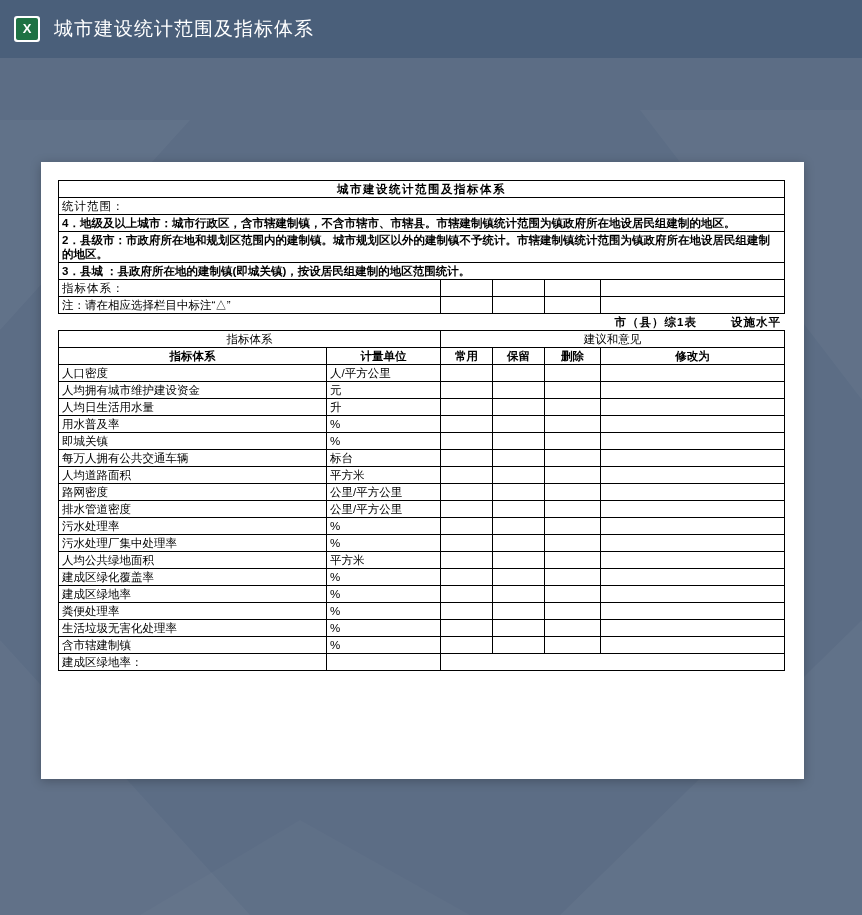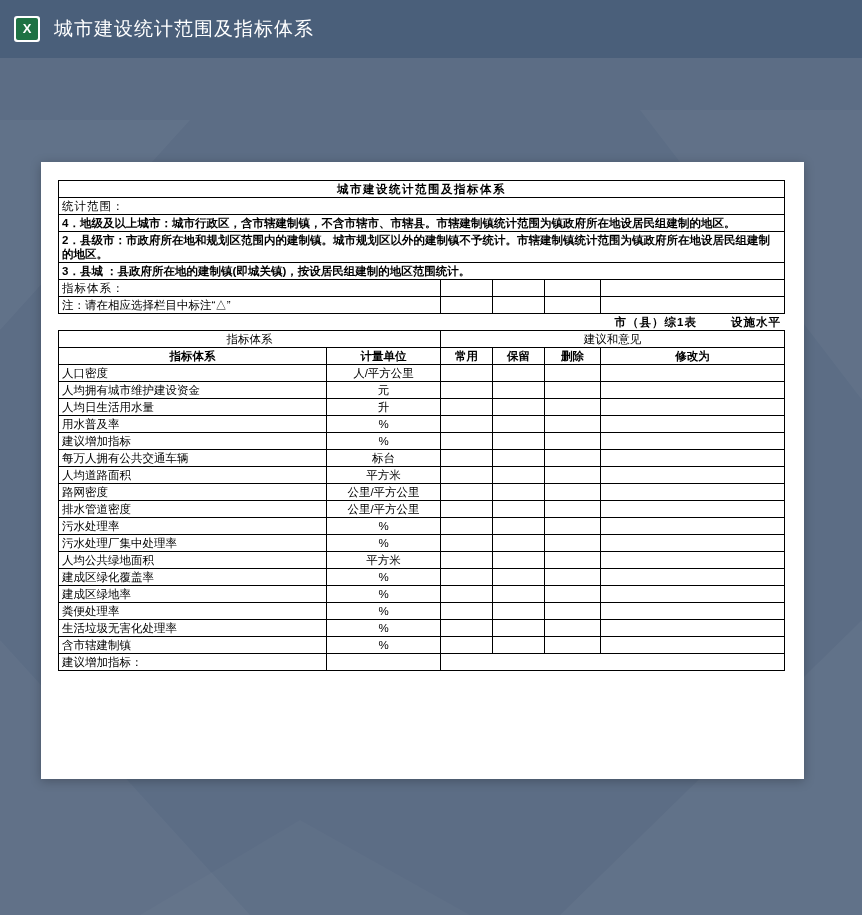--- a/index.html
+++ b/index.html
@@ -123,21 +123,21 @@
     font-size: 13px;
     height: 21px;
   }
   .sub-hdr {
     text-align: center;
     font-weight: bold;
     font-size: 11.5px;
     height: 18px;
   }
   .cell-name { padding-left: 4px; font-size: 11.5px; }
-  .cell-unit { text-align: center; font-size: 11px; }
+  .cell-unit { text-align: left; font-size: 11px; }
   .cell-empty { }
   .suggest-cell { vertical-align: top; padding: 2px 4px; font-size: 11px; }
   .tall { height: 62px; }
 
   
   table.doc { border: 1px solid #000; }
 </style>
 </head>
 <body>
 
@@ -264,21 +264,21 @@
       </tr>
       <tr>
         <td class="cell-name">用水普及率</td>
         <td class="cell-unit">%</td>
         <td class="cell-empty"></td>
         <td class="cell-empty"></td>
         <td class="cell-empty"></td>
         <td class="cell-empty"></td>
       </tr>
       <tr>
-        <td class="cell-name">建议增加指标</td>
+        <td class="cell-name">即城关镇</td>
         <td class="cell-unit">%</td>
         <td class="cell-empty"></td>
         <td class="cell-empty"></td>
         <td class="cell-empty"></td>
         <td class="cell-empty"></td>
       </tr>
       <tr>
         <td class="cell-name">每万人拥有公共交通车辆</td>
         <td class="cell-unit">标台</td>
         <td class="cell-empty"></td>
@@ -369,19 +369,19 @@
       <tr>
         <td class="cell-name">含市辖建制镇</td>
         <td class="cell-unit">%</td>
         <td class="cell-empty"></td>
         <td class="cell-empty"></td>
         <td class="cell-empty"></td>
         <td class="cell-empty"></td>
       </tr>
 
       <tr>
-        <td class="suggest-cell tall">建议增加指标：</td>
+        <td class="suggest-cell tall">建成区绿地率：</td>
         <td class="tall"></td>
         <td class="tall" colspan="4"></td>
       </tr>
     </tbody>
   </table>
 </div>
 
 </body></html>

